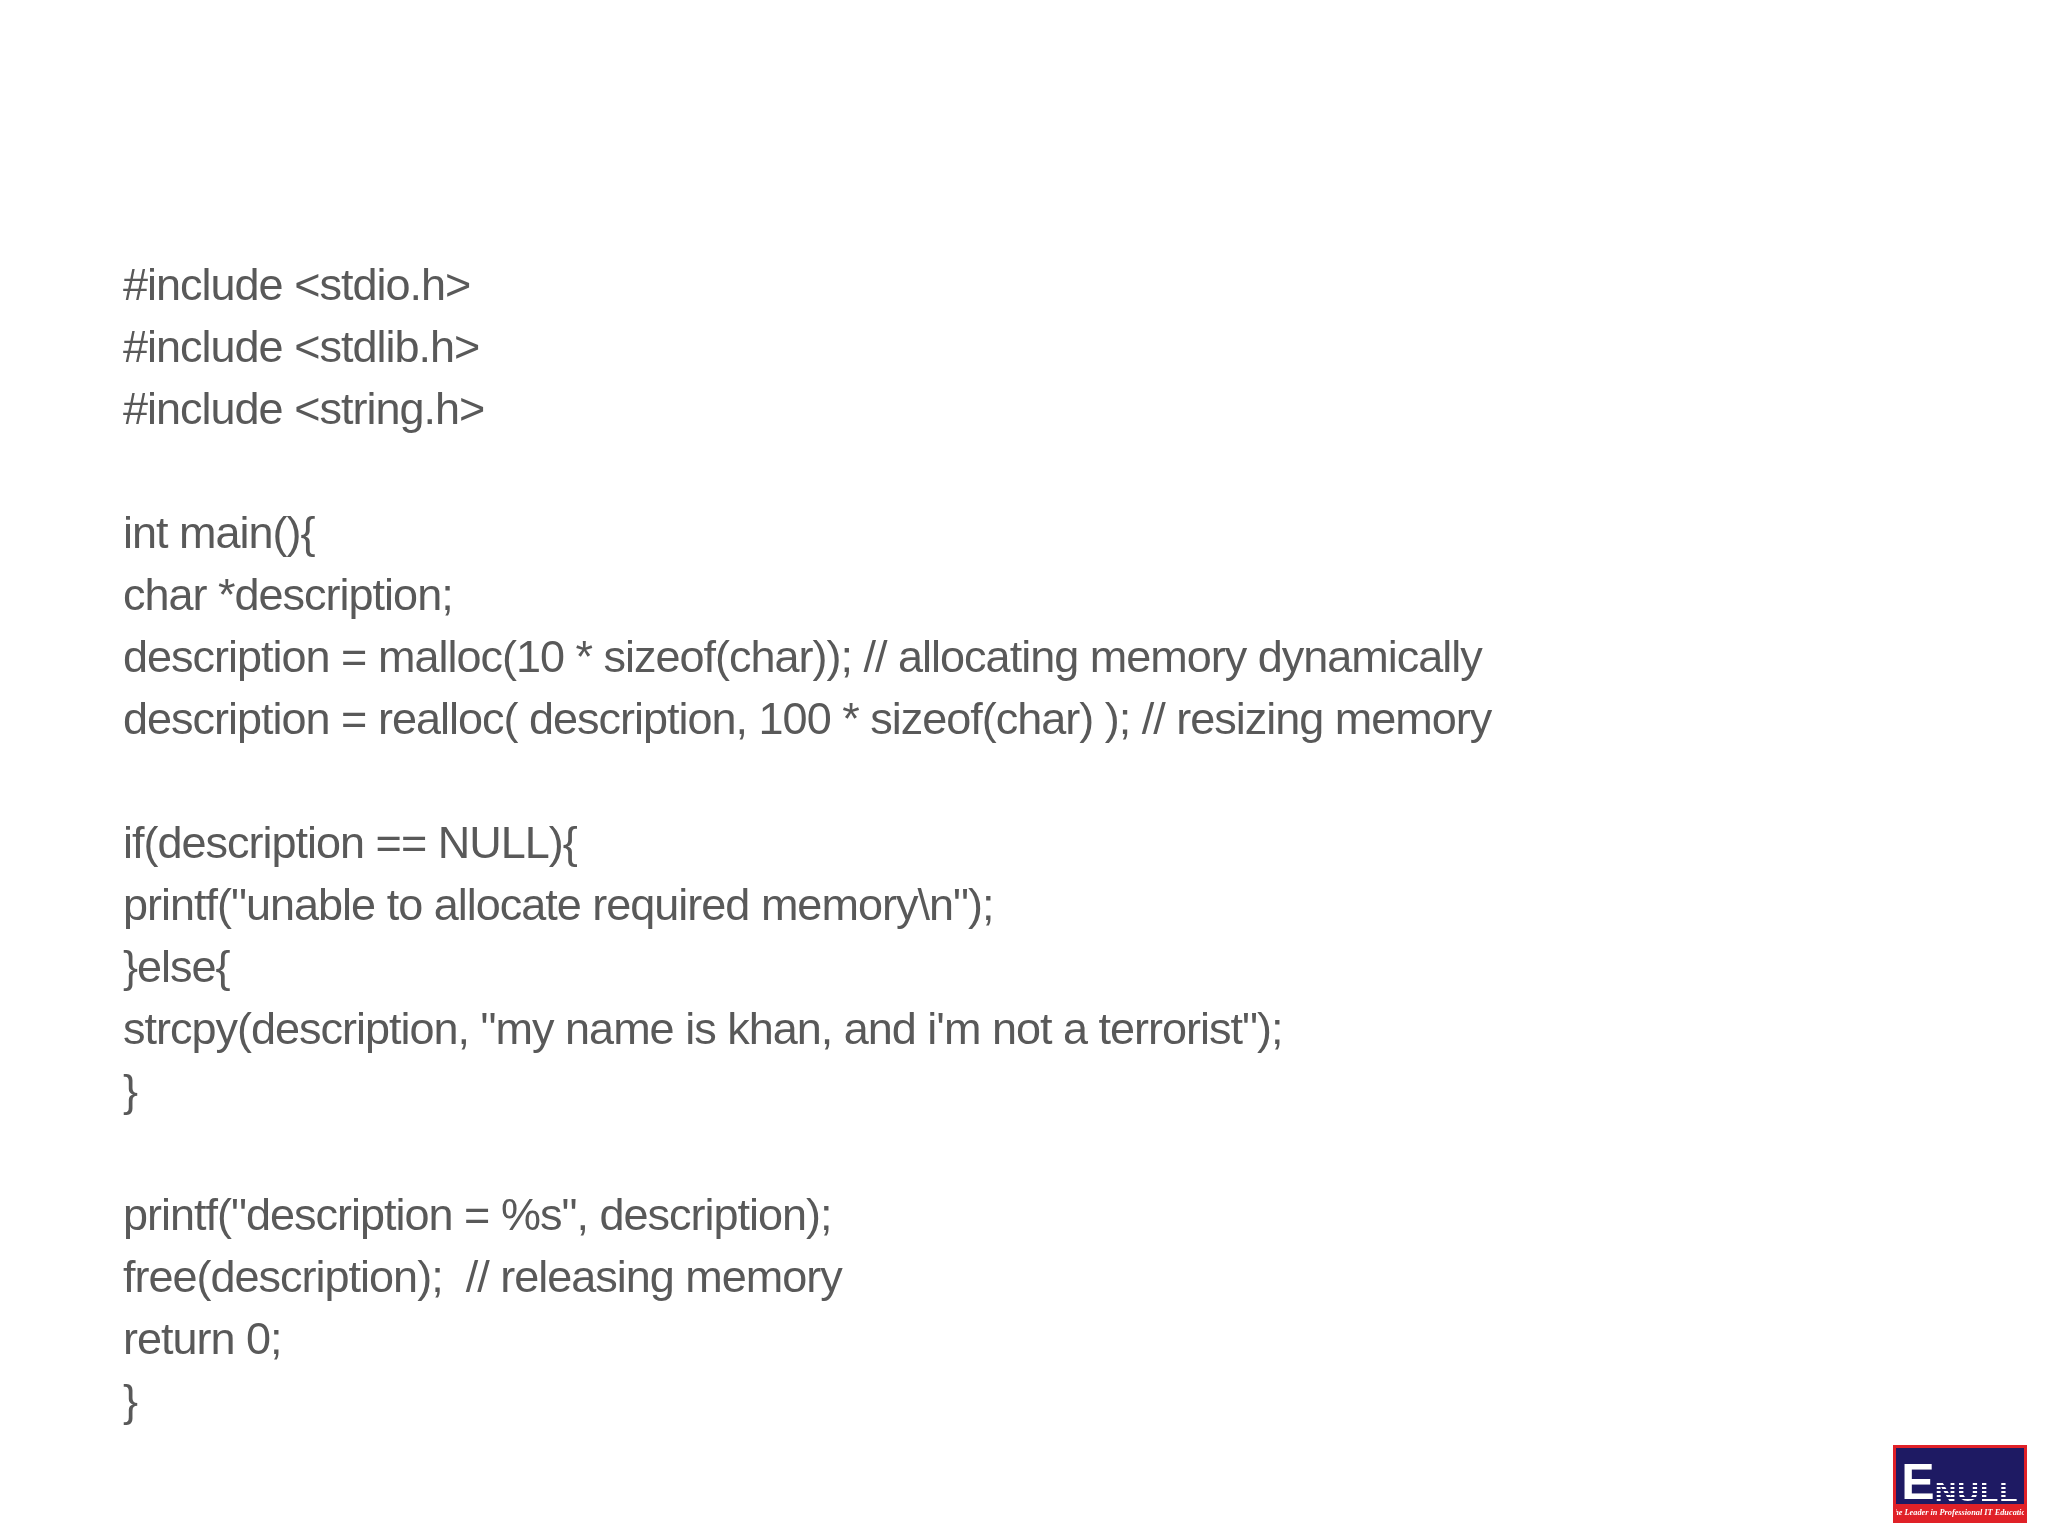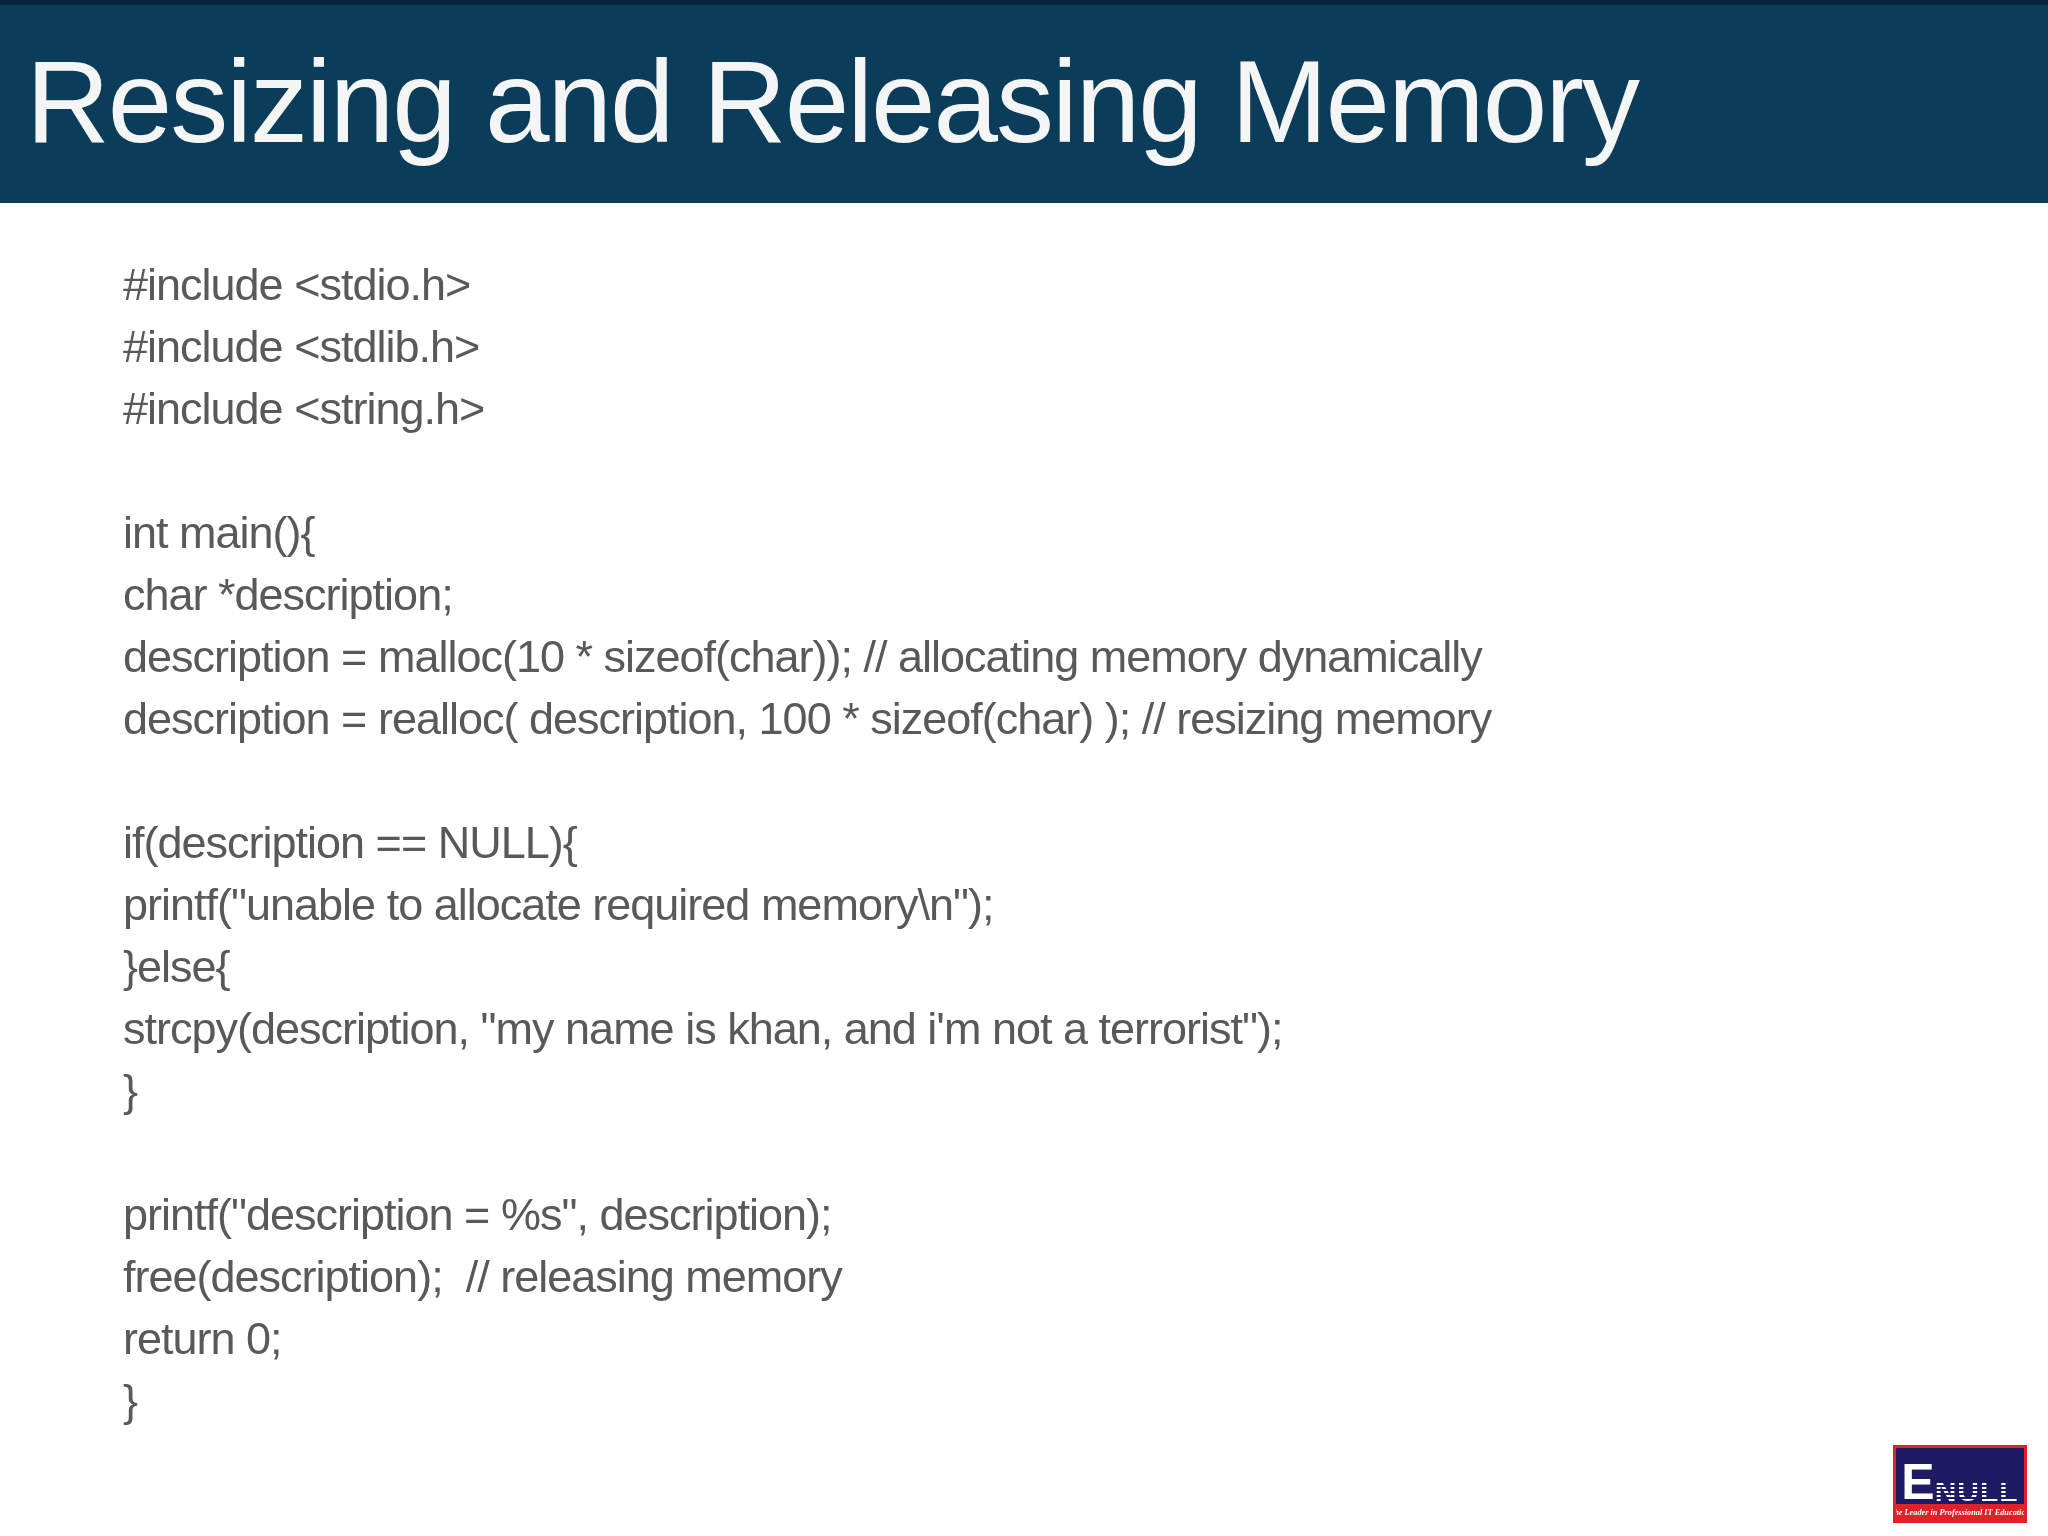--- a/index.html
+++ b/index.html
@@ -113,23 +113,20 @@
     font-size: 9px;
     white-space: nowrap;
     transform: scaleX(0.92);
   }
 </style>
 </head>
 <body>
 
 <div class="slide">
 
-  <div class="banner">
-    <div class="title">Resizing and Releasing Memory</div>
-  </div>
 
   <div class="code-block"><div class="code-line">#include &lt;stdio.h&gt;</div><div class="code-line">#include &lt;stdlib.h&gt;</div><div class="code-line">#include &lt;string.h&gt;</div><div class="code-line">&nbsp;</div><div class="code-line">int main(){</div><div class="code-line">char *description;</div><div class="code-line">description = malloc(10 * sizeof(char)); // allocating memory dynamically</div><div class="code-line">description = realloc( description, 100 * sizeof(char) ); // resizing memory</div><div class="code-line">&nbsp;</div><div class="code-line">if(description == NULL){</div><div class="code-line">printf("unable to allocate required memory\n");</div><div class="code-line">}else{</div><div class="code-line">strcpy(description, "my name is khan, and i'm not a terrorist");</div><div class="code-line">}</div><div class="code-line">&nbsp;</div><div class="code-line">printf("description = %s", description);</div><div class="code-line">free(description);  // releasing memory</div><div class="code-line">return 0;</div><div class="code-line">}</div></div>
 
   <div class="logo">
     <div class="logo-main">
       <span class="logo-e">E</span>
         <span class="logo-soft">NULL</span>
     </div>
     <div class="logo-ribbon">
       <span class="logo-tagline">The Leader in Professional IT Education</span>

